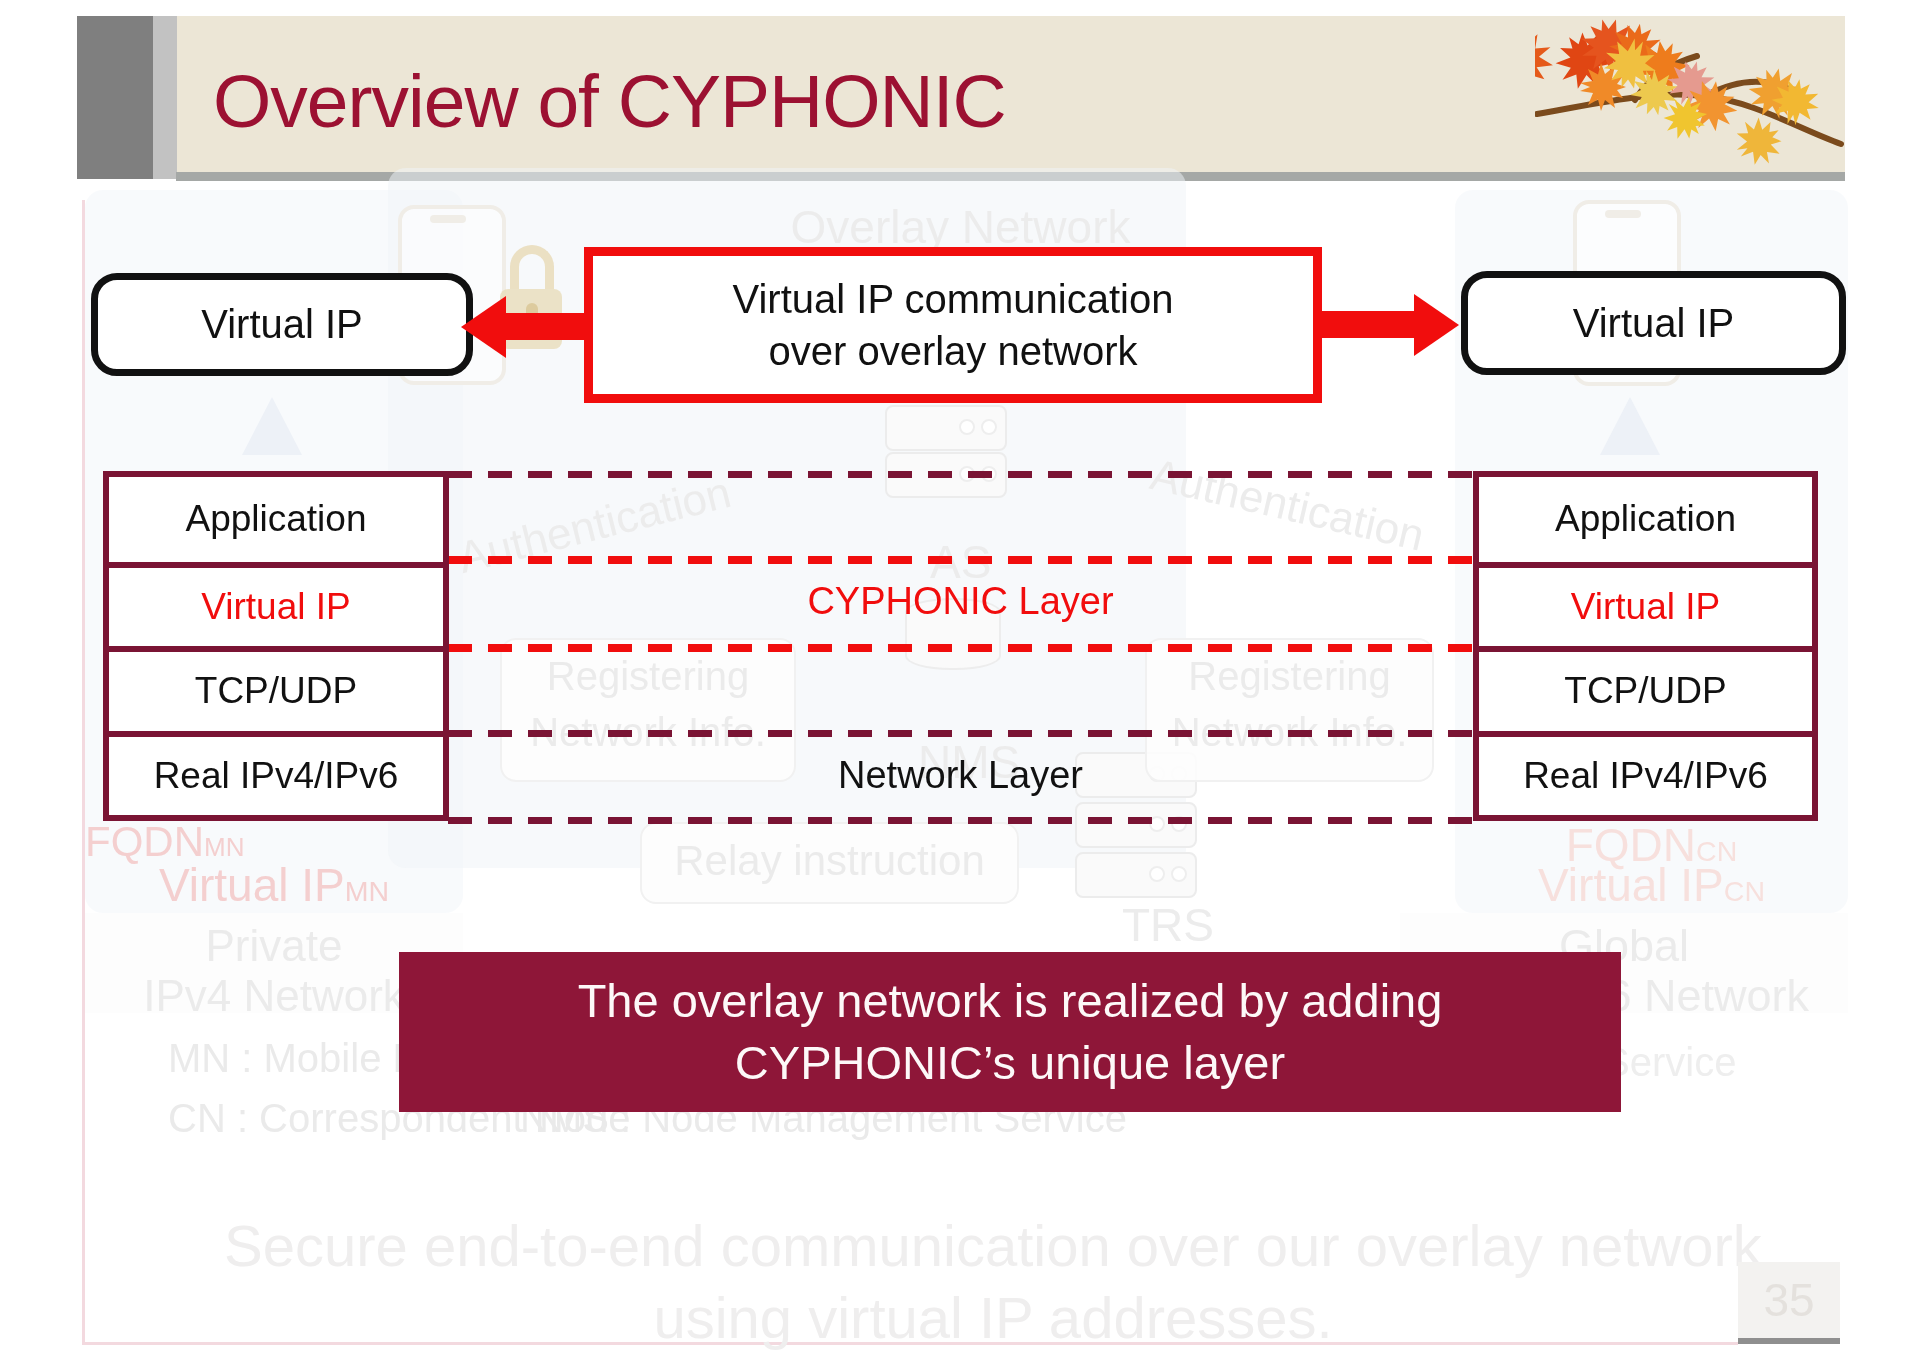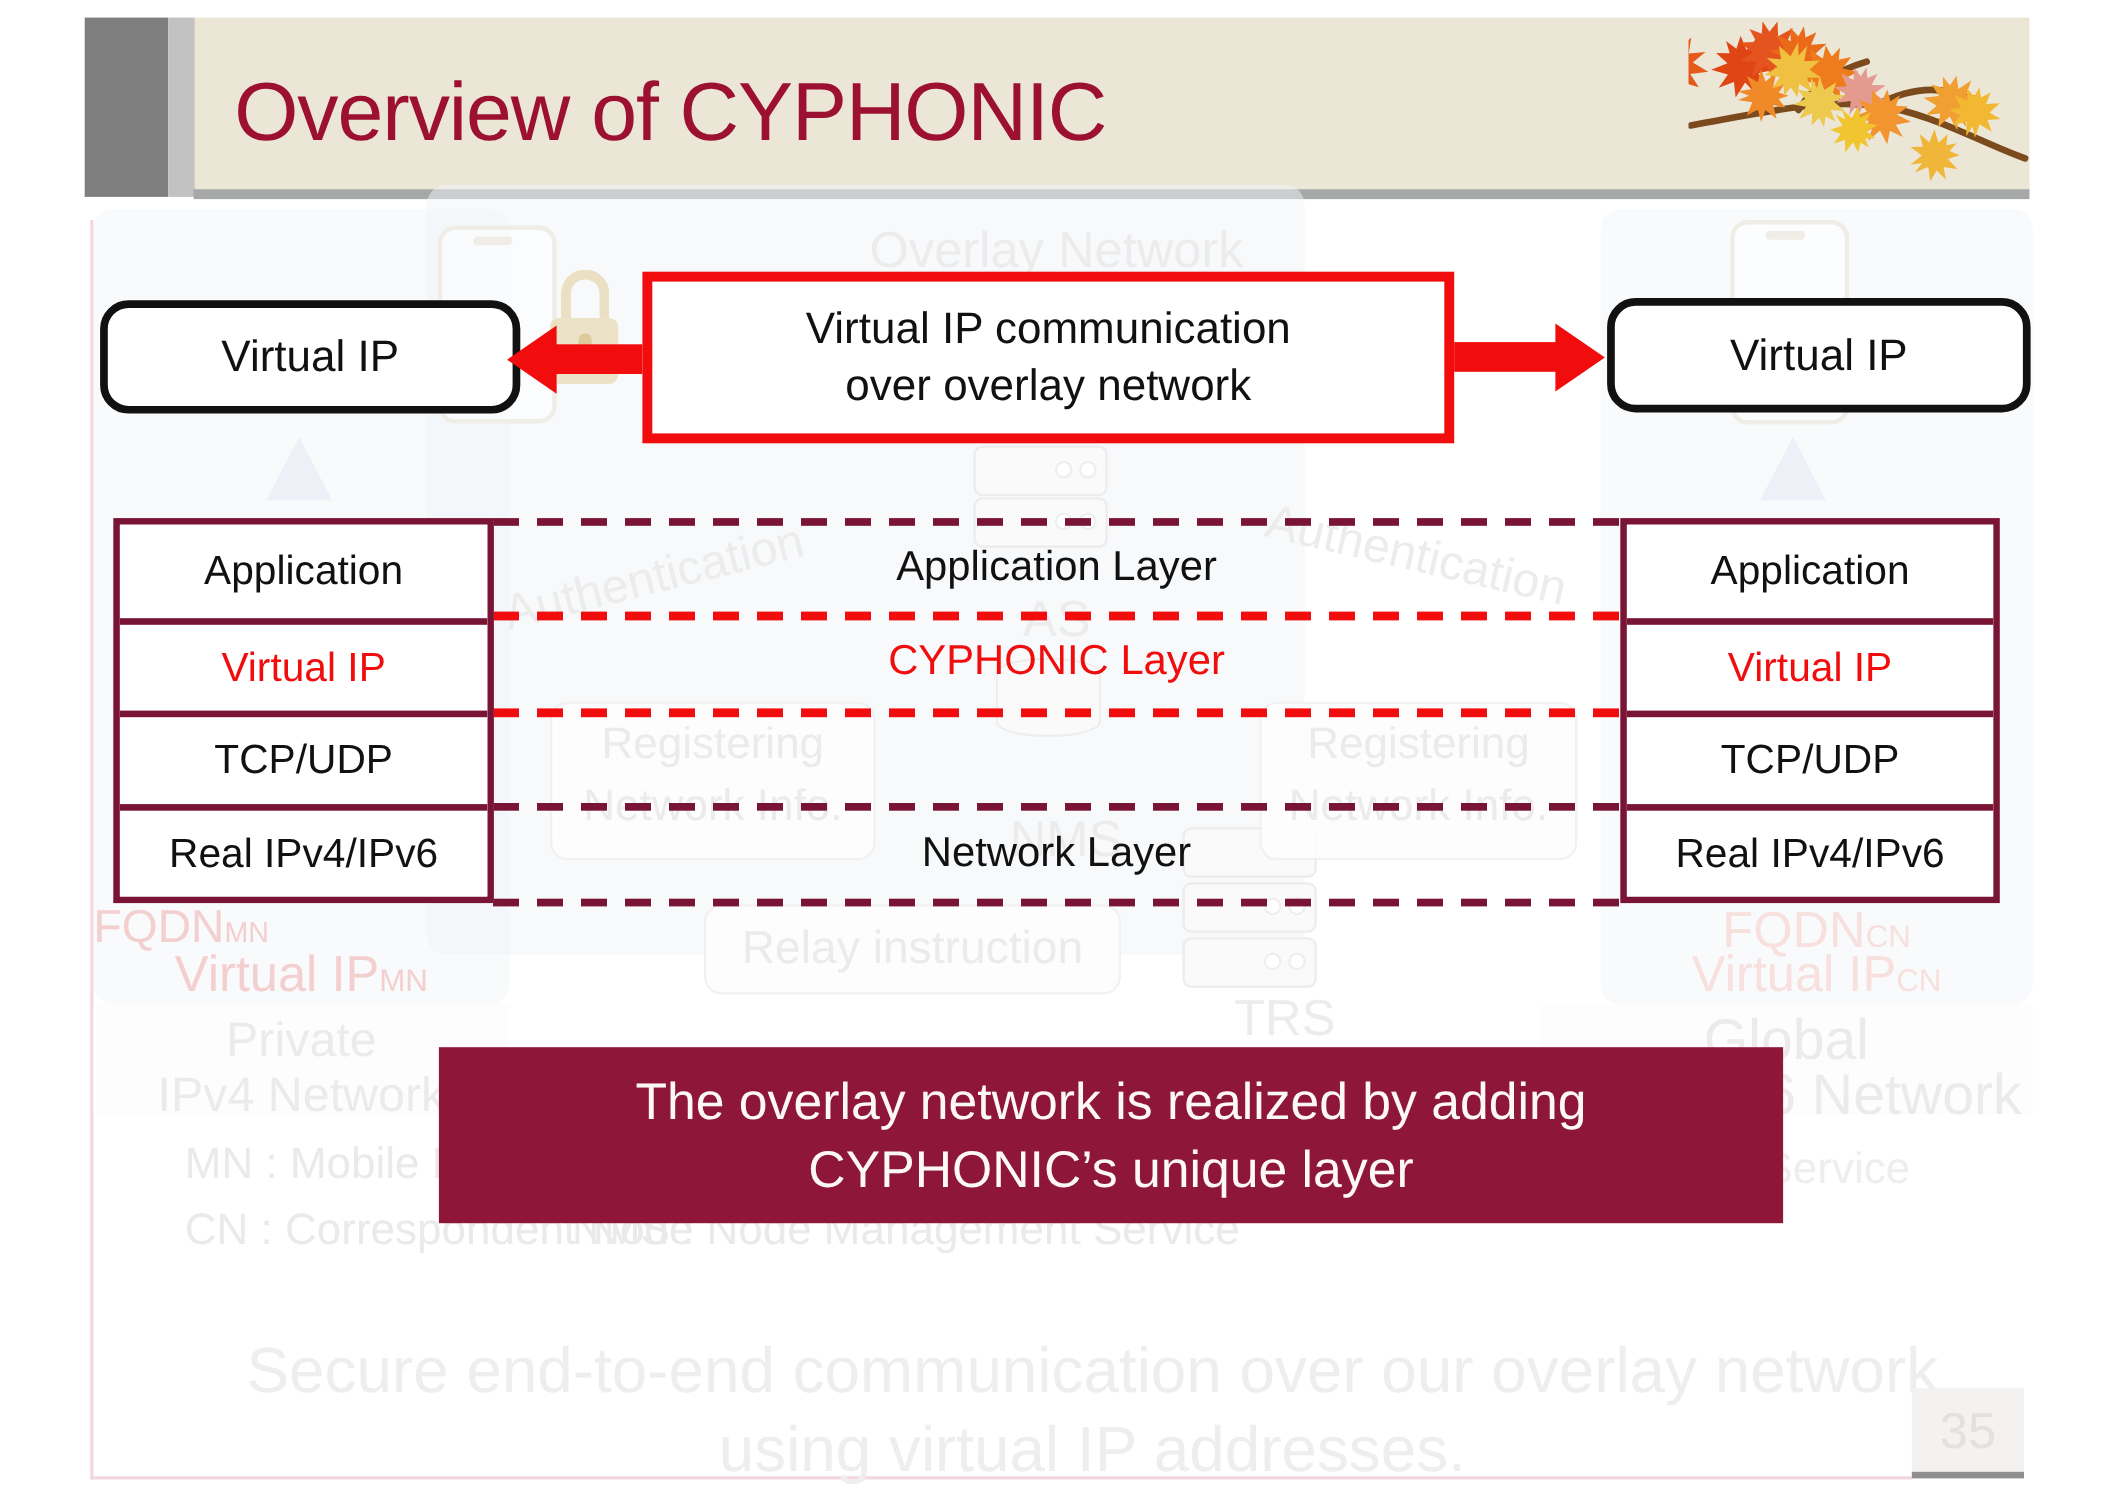--- a/index.html
+++ b/index.html
@@ -181,40 +181,39 @@
     <span>FQDN</span><span class="sub">CN</span>
   </div>
   <div class="abs bg-pink" style="left:1455px; top:858px; width:393px; text-align:center; font-size:46px; color:#f7e0dd;">
     <span>Virtual IP</span><span class="sub">CN</span>
   </div>
 
   <div class="abs" style="left:85px; top:913px; width:378px; height:100px; background:#fdfdfd; text-align:center; color:#ebebeb; font-size:44px; line-height:50px; padding-top:8px; box-sizing:border-box;">
     <div>Private</div>
     <div>IPv4 Network</div>
   </div>
-  <div class="abs" style="left:1400px; top:913px; width:448px; height:100px; background:#fdfdfd; text-align:center; color:#ebebeb; font-size:52px; line-height:50px; padding-top:8px; box-sizing:border-box; white-space:nowrap;">
+  <div class="abs" style="left:1400px; top:913px; width:448px; height:100px; background:#fdfdfd; text-align:center; color:#ebebeb; font-size:45px; line-height:50px; padding-top:8px; box-sizing:border-box; white-space:nowrap;">
     <div>Global</div>
     <div>IPv4/IPv6 Network</div>
   </div>
 
   <div class="abs bg-text" style="left:168px; top:1036px; font-size:40px; color:#eaeaea;">MN : Mobile Node</div>
   <div class="abs bg-text" style="left:1572px; top:1040px; font-size:40px; color:#eeeeee;">y Service</div>
   <div class="abs bg-text" style="left:168px; top:1096px; font-size:40px; color:#eaeaea;">CN : Correspondent Node</div>
   <div class="abs bg-text" style="left:520px; top:1096px; font-size:40px; color:#eaeaea;">NMS : Node Management Service</div>
 
   <div class="abs summary" style="top:1212px;">Secure end-to-end communication over our overlay network</div>
   <div class="abs summary" style="top:1284px;">using virtual IP addresses.</div>
 
   <div class="abs dash dash-dark" style="top:471px;"></div>
   <div class="abs dash dash-red" style="top:556px;"></div>
   <div class="abs dash dash-red" style="top:644px;"></div>
   <div class="abs dash dash-dark" style="top:730px;"></div>
   <div class="abs dash dash-dark" style="top:817px;"></div>
 
-  <div class="abs layer-label" style="top:494px;">Application Layer</div>
   <div class="abs layer-label red" style="top:580px;">CYPHONIC Layer</div>
   <div class="abs layer-label" style="top:754px;">Network Layer</div>
 
   <div class="abs stack" style="left:103px; top:471px; width:346px; height:350px;">
     <div class="row">Application</div>
     <div class="row red">Virtual IP</div>
     <div class="row">TCP/UDP</div>
     <div class="row">Real IPv4/IPv6</div>
   </div>
   <div class="abs stack" style="left:1473px; top:471px; width:345px; height:350px;">

